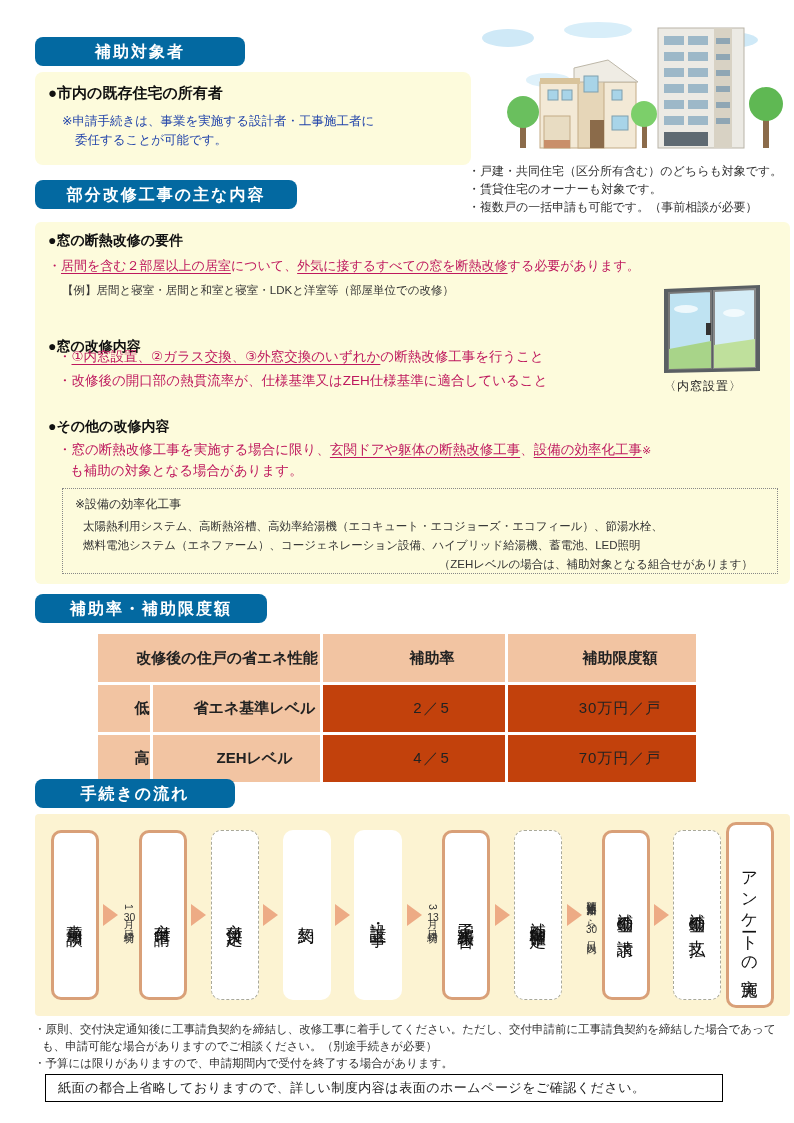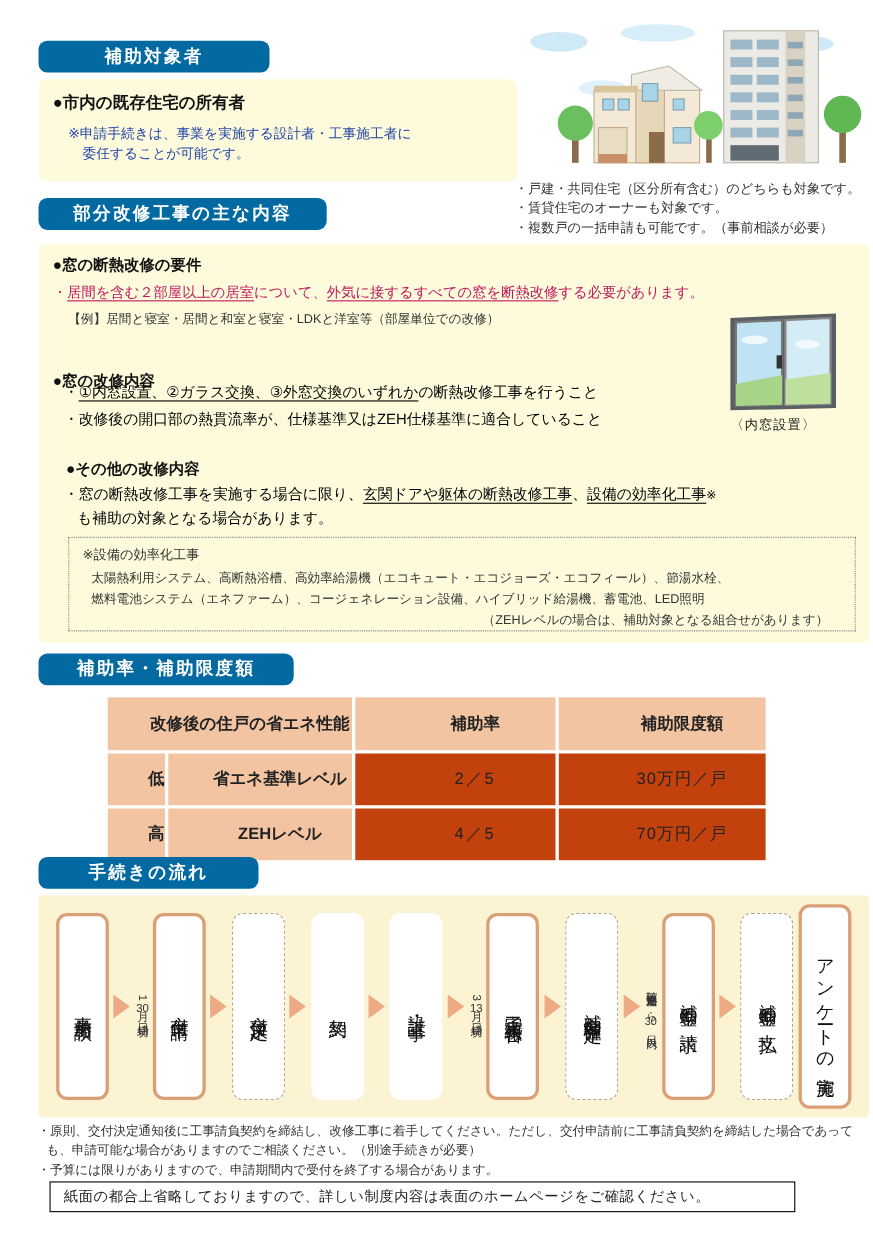--- a/index.html
+++ b/index.html
@@ -17,21 +17,21 @@
   
   .owner-line { position:absolute; left:48px; top:84px; font-size:15px; font-weight:bold; color:#111; }
   .owner-note { position:absolute; left:62px; top:112px; font-size:12.5px; color:#2244aa; line-height:1.55; }
   .right-bullets { position:absolute; left:468px; top:162px; font-size:12px; color:#333; line-height:1.5; }
 
   
   .sec2-h { position:absolute; font-size:14px; font-weight:bold; color:#111; }
   .red-line { position:absolute; left:48px; top:257px; font-size:13px; color:#be185d; }
   .u { text-decoration:underline; text-underline-offset:3px; }
   .example-line { position:absolute; left:62px; top:283px; font-size:11.5px; color:#333; }
-  .plain-bullet { position:absolute; font-size:13.5px; color:#000000; }
+  .plain-bullet { position:absolute; font-size:13.5px; color:#be185d; }
   .eff-box {
     position:absolute; left:62px; top:488px; width:716px; height:86px;
     border:1px dotted #888; padding:7px 10px 0 12px; font-size:11.5px; color:#333;
   }
   .eff-box .t { font-size:12px; margin-bottom:4px; }
   .eff-box .l { line-height:1.65; padding-left:8px; }
   .eff-box .r3 { text-align:right; padding-right:14px; }
 
   
   table.subsidy { position:absolute; left:95px; top:631px; border-collapse:separate; border-spacing:3px; background:#fff; }
@@ -173,21 +173,21 @@
     <polygon points="13,10 55,8 55,85 13,86" fill="#bfe3f2" stroke="#777" stroke-width="2"></polygon>
     <polygon points="58,8 99,6 99,84 58,85" fill="#d4ecf6" stroke="#888" stroke-width="2"></polygon>
     <polygon points="13,66 55,58 55,85 13,86" fill="#a8d489"></polygon>
     <polygon points="58,62 99,56 99,84 58,85" fill="#bfe09c"></polygon>
     <ellipse cx="30" cy="26" rx="12" ry="4" fill="#eef8fc"></ellipse>
     <ellipse cx="78" cy="30" rx="11" ry="4" fill="#f2fafd"></ellipse>
     <rect x="50" y="40" width="5" height="12" fill="#333"></rect>
   </svg>
   <div class="win-caption">〈内窓設置〉</div>
 
-  <div class="sec2-h" style="left:60px; top:418px;">●その他の改修内容</div>
+  <div class="sec2-h" style="left:48px; top:418px;">●その他の改修内容</div>
   <div class="plain-bullet" style="left:58px; top:441px;">
     <span>・</span><span>窓の断熱改修工事を実施する場合に限り、</span><span class="u">玄関ドアや躯体の断熱改修工事</span><span>、</span><span class="u">設備の効率化工事</span><span style="font-size:11px;">※</span>
   </div>
   <div class="plain-bullet" style="left:70px; top:462px;">も補助の対象となる場合があります。</div>
 
   <div class="eff-box">
     <div class="t">※設備の効率化工事</div>
     <div class="l">太陽熱利用システム、高断熱浴槽、高効率給湯機（エコキュート・エコジョーズ・エコフィール）、節湯水栓、</div>
     <div class="l">燃料電池システム（エネファーム）、コージェネレーション設備、ハイブリッド給湯機、蓄電池、LED照明</div>
     <div class="l r3">（ZEHレベルの場合は、補助対象となる組合せがあります）</div>

